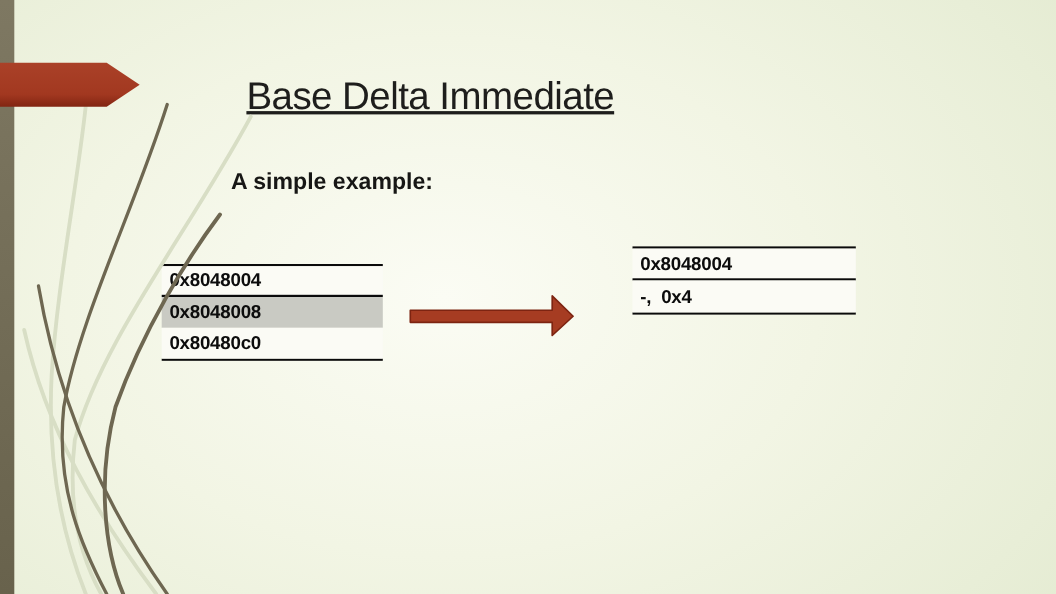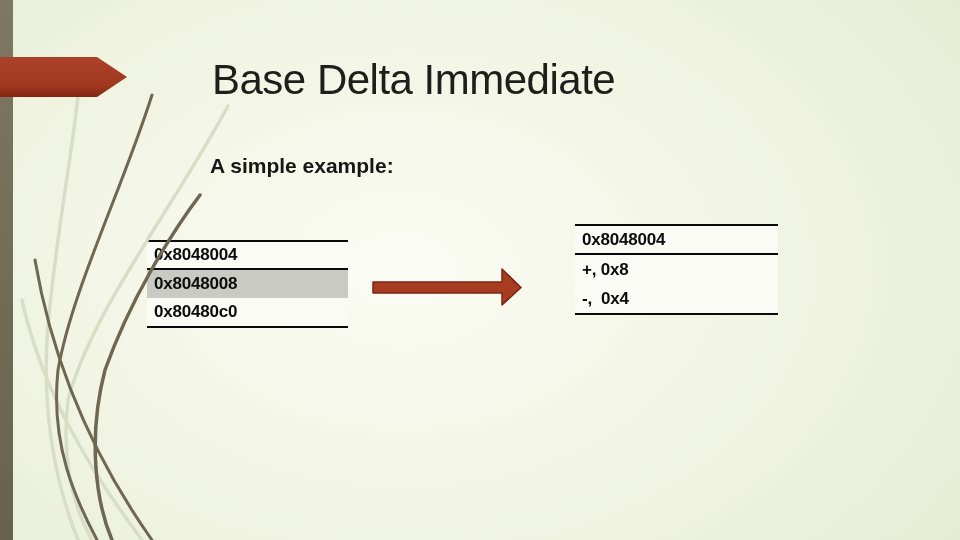--- a/index.html
+++ b/index.html
@@ -9,22 +9,22 @@
     overflow:hidden;
     font-family:"Liberation Sans", sans-serif;
     background:
       radial-gradient(ellipse 900px 620px at 42% 50%,
         #fbfcf4 0%, #f2f5e4 38%, #e8eed7 68%, #dde6c9 100%);
   }
 
   
   .title {
     position:absolute; left:212px; top:56px;
-    font-size:42px; font-weight:400; color:#1e1e1c;
-    letter-spacing:-0.5px; margin:0; white-space:nowrap;
+    font-size:35px; font-weight:400; color:#1e1e1c;
+    letter-spacing:-0.5px; margin:12px; white-space:nowrap;text-decoration:underline;
   }
   .subtitle {
     position:absolute; left:210px; top:154px;
     font-size:21px; font-weight:700; color:#171715;
     margin:0; white-space:nowrap;
   }
 
   
   .dtable {
     position:absolute;
@@ -73,23 +73,20 @@
     <div class="row light">
       <span>0x80480c0</span>
     </div>
   </div>
 
   <div class="dtable right-table">
     <div class="row hdr light">
       <span>0x8048004</span>
     </div>
     <div class="row light">
-      <span>+, 0x8</span>
-    </div>
-    <div class="row light">
       <span>-,  0x4</span>
     </div>
   </div>
 
   <svg class="layer" viewBox="0 0 960 540">
     <polygon points="373,282 502,282 502,269 521,287.5 502,305 502,293 373,293" stroke="#7d2411" stroke-width="1.5" stroke-linejoin="round" fill="#a63c22"></polygon>
   </svg>
 
   <svg class="layer" viewBox="0 0 960 540">
     <defs>

